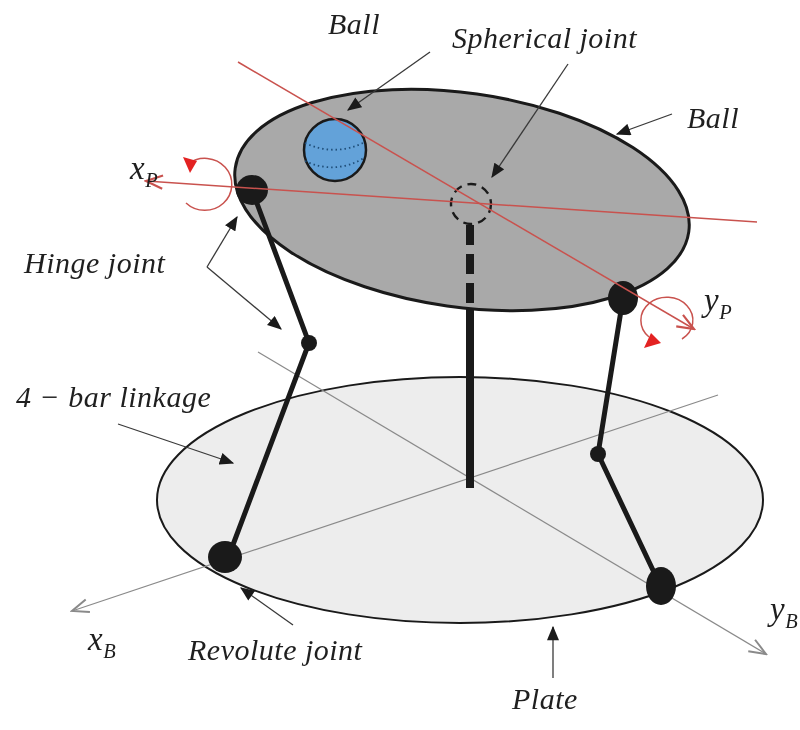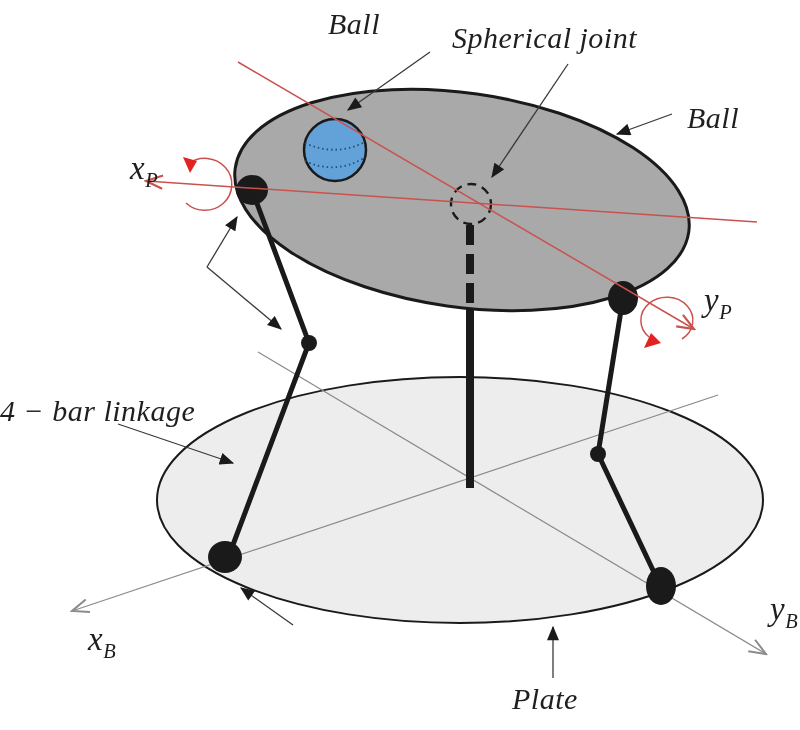--- a/index.html
+++ b/index.html
@@ -84,21 +84,23 @@
     <line class="annot" x1="207" y1="267" x2="237" y2="217" marker-end="url(#mBlack)"></line>
     <line class="annot" x1="207" y1="267" x2="281" y2="329" marker-end="url(#mBlack)"></line>
     <line class="annot" x1="118" y1="424" x2="233" y2="463" marker-end="url(#mBlack)"></line>
     <line class="annot" x1="293" y1="625" x2="241" y2="588" marker-end="url(#mBlack)"></line>
     <line class="annot" x1="553" y1="678" x2="553" y2="627" marker-end="url(#mBlack)"></line>
   </svg>
 
   <div class="lbl" style="left:328px;top:8px;">Ball</div>
   <div class="lbl" style="left:452px;top:22px;text-align:right;">Spherical joint</div>
   <div class="lbl" style="left:687px;top:102px;">Ball</div>
-  <div class="lbl" style="left:0;top:381px;margin-top:14px;">4 − bar linkage</div>
+  <div class="lbl" style="left:24px;top:247px;">Hinge joint</div>
+  <div class="lbl" style="left:16px;top:381px;">4 − bar linkage</div>
+  <div class="lbl" style="left:188px;top:634px;">Revolute joint</div>
   <div class="lbl" style="left:512px;top:683px;">Plate</div>
 
   <div class="lbl axis-lbl" style="left:130px;top:118px;margin-top:33px;"><span>x</span><sub>P</sub></div>
   <div class="lbl axis-lbl" style="left:704px;top:283px;"><span>y</span><sub>P</sub></div>
   <div class="lbl axis-lbl" style="left:88px;top:622px;"><span>x</span><sub>B</sub></div>
   <div class="lbl axis-lbl" style="left:770px;top:592px;"><span>y</span><sub>B</sub></div>
 
 </div>
 
 </body></html>

